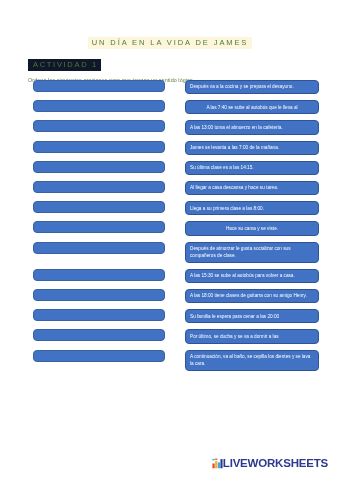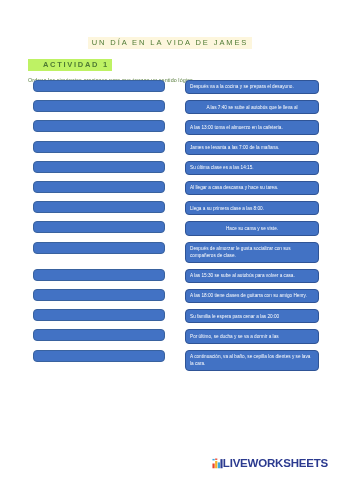--- a/index.html
+++ b/index.html
@@ -36,26 +36,26 @@
     padding: 1px 4px 2px 4px;
     line-height: 9px;
     white-space: nowrap;
   }
   .activity-row {
     padding-left: 28px;
     margin-top: 4px;
   }
   .activity {
     display: inline-block;
-    background: #bef264;
+    background: #0f172a;
     color: #4e7a33;
-    font-weight: bold;
+    font-weight: normal;
     font-size: 7.5px;
     letter-spacing: 1.7px;
-    padding: 1px 3px 2px 15px;
+    padding: 1px 3px 2px 5px;
     line-height: 9px;
     white-space: nowrap;
   }
   .instructions {
     padding-left: 28px;
     margin-top: 6px;
     color: #5a7f3e;
     font-size: 5.4px;
     line-height: 7px;
     letter-spacing: 0.08px;

